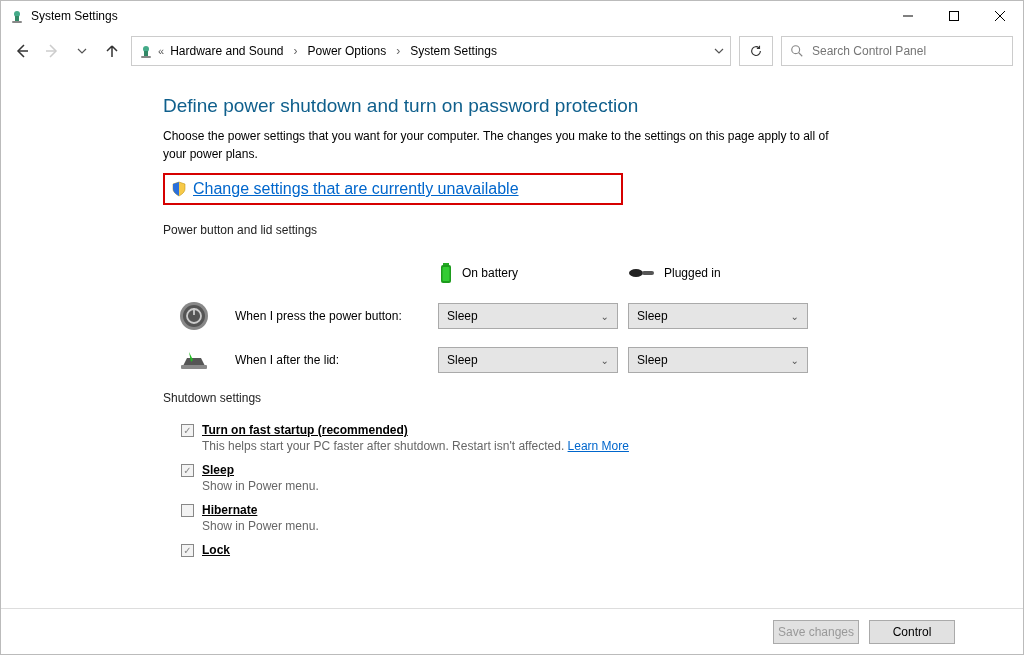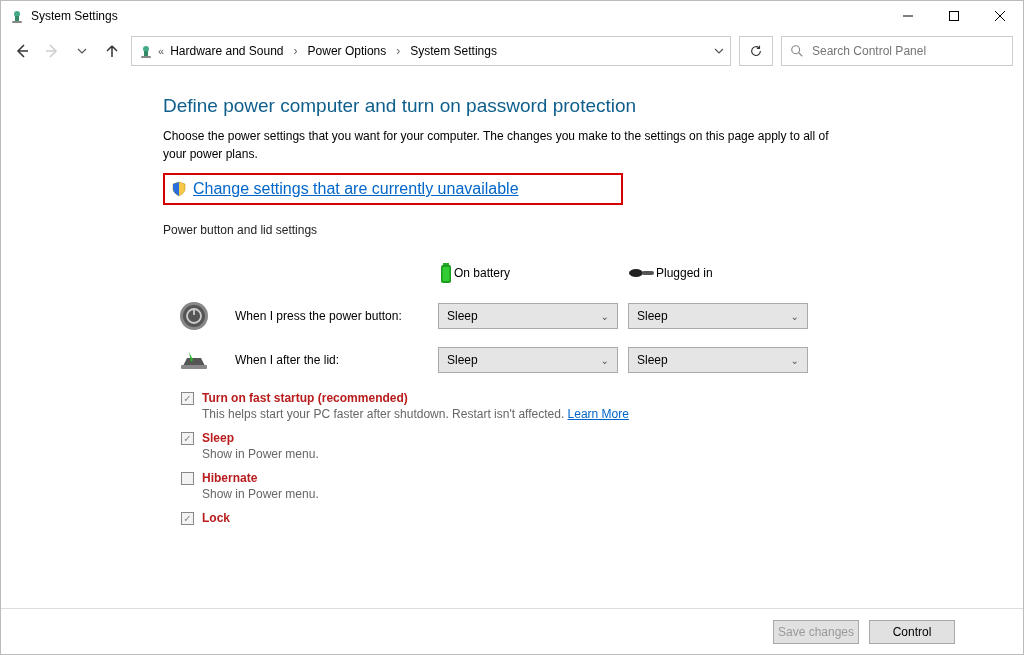--- a/index.html
+++ b/index.html
@@ -31,32 +31,32 @@
   .change-link-box { border: 2px solid #d60000; padding: 4px 6px; display: inline-flex; align-items: center; gap: 6px; width: 460px; height: 32px; }
   .uac-link { color: #0066cc; text-decoration: underline; font-size: 16px; }
   
   .section { margin-top: 18px; }
   .section-head { display: flex; gap: 8px; flex-direction: column; }
   .section-title { font-size: 12px; color: #222; white-space: nowrap; }
   .section-line { flex: 1; height: 1px; background: #ccc; }
   
   .grid-headers { display: flex; margin-top: 16px; }
   .grid-headers .lbl-col { width: 275px; }
-  .grid-headers .val-col { width: 190px; display: flex; align-items: center; }
+  .grid-headers .val-col { width: 190px; display: flex; align-items: center; gap: 8px; }
   .setting-row { display: flex; align-items: center; margin-top: 16px; }
   .setting-row .lbl-col { width: 275px; display: flex; align-items: center; gap: 26px; padding-left: 16px; }
   .setting-row .dropdown { width: 180px; height: 26px; border: 1px solid #aaa; background: #e5e5e5; display: flex; align-items: center; padding: 0 8px; justify-content: space-between; margin-right: 10px; font-size: 12px; }
   .dropdown .chev { color: #555; font-size: 10px; }
   
   .shutdown-list { margin-top: 10px; padding-left: 18px; }
   .shutdown-item { margin-top: 10px; }
   .shutdown-item .row1 { display: flex; align-items: center; gap: 8px; }
   .chk { width: 13px; height: 13px; border: 1px solid #888; display: inline-flex; align-items: center; justify-content: center; font-size: 10px; color: #888; background: #f3f3f3; }
   .chk.checked::before { content: "✓"; }
-  .shutdown-item .bold { font-weight: 600; color: #b91c1c; font-size: 12px; }
+  .shutdown-item .bold { font-weight: 600; color: #000000; font-size: 12px; text-decoration: underline; }
   .shutdown-item .desc { margin-left: 21px; color: #666; font-size: 12px; margin-top: 2px; }
   .inline-link { color: #0066cc; text-decoration: underline; }
   
   .footer { height: 46px; border-top: 1px solid #ddd; display: flex; align-items: center; justify-content: flex-end; padding-right: 68px; gap: 10px; }
   .btn { min-width: 86px; height: 24px; border: 1px solid #aaa; background: #e1e1e1; font-size: 12px; display: flex; align-items: center; justify-content: center; }
   .btn.disabled { color: #999; }
   
   .content-scroll::-webkit-scrollbar { width: 16px; }
   .content-scroll::-webkit-scrollbar-track { background: #f0f0f0; }
   .content-scroll::-webkit-scrollbar-thumb { background: #c2c2c2; }
@@ -159,21 +159,21 @@
             <line x1="10" y1="10" x2="14" y2="14" stroke="#888" stroke-width="1.3"></line>
           </svg>
       </span>
       <input type="text" placeholder="Search Control Panel" style="">
     </div>
   </div>
 
   <div class="content-wrapper">
     <div class="content-scroll">
       <div class="content">
-        <div class="page-heading">Define power computer and turn on password protection</div>
+        <div class="page-heading">Define power shutdown and turn on password protection</div>
         <div class="page-desc">Choose the power settings that you want for your computer. The changes you make to the settings on this page apply to all of your power plans.</div>
 
         <div class="change-link-box">
           <span>
             <svg width="16" height="16" viewBox="0 0 16 16">
               <path d="M8 1 L14 3 V8 C14 12 8 15 8 15 C8 15 2 12 2 8 V3 Z" fill="#f7c948" stroke="#b58900" stroke-width="0.5"></path>
               <path d="M8 1 L8 15 C8 15 2 12 2 8 V3 Z" fill="#2a6fdb"></path>
             </svg>
           </span>
           <a href="#" class="uac-link">Change settings that are currently unavailable</a>
@@ -248,20 +248,24 @@
             </div>
             <div class="dropdown">
               <span>Sleep</span>
               <span class="chev">⌄</span>
             </div>
           </div>
         </div>
 
         
         <div class="section">
+          <div class="section-head">
+            <span class="section-title">Shutdown settings</span>
+            <div class="section-line"></div>
+          </div>
           <div class="shutdown-list">
             <div class="shutdown-item">
               <div class="row1">
                 <span class="chk checked"></span>
                 <span class="bold">Turn on fast startup (recommended)</span>
               </div>
               <div class="desc">
                 <span>This helps start your PC faster after shutdown. Restart isn't affected. </span><a href="#" class="inline-link">Learn More</a>
               </div>
             </div>

